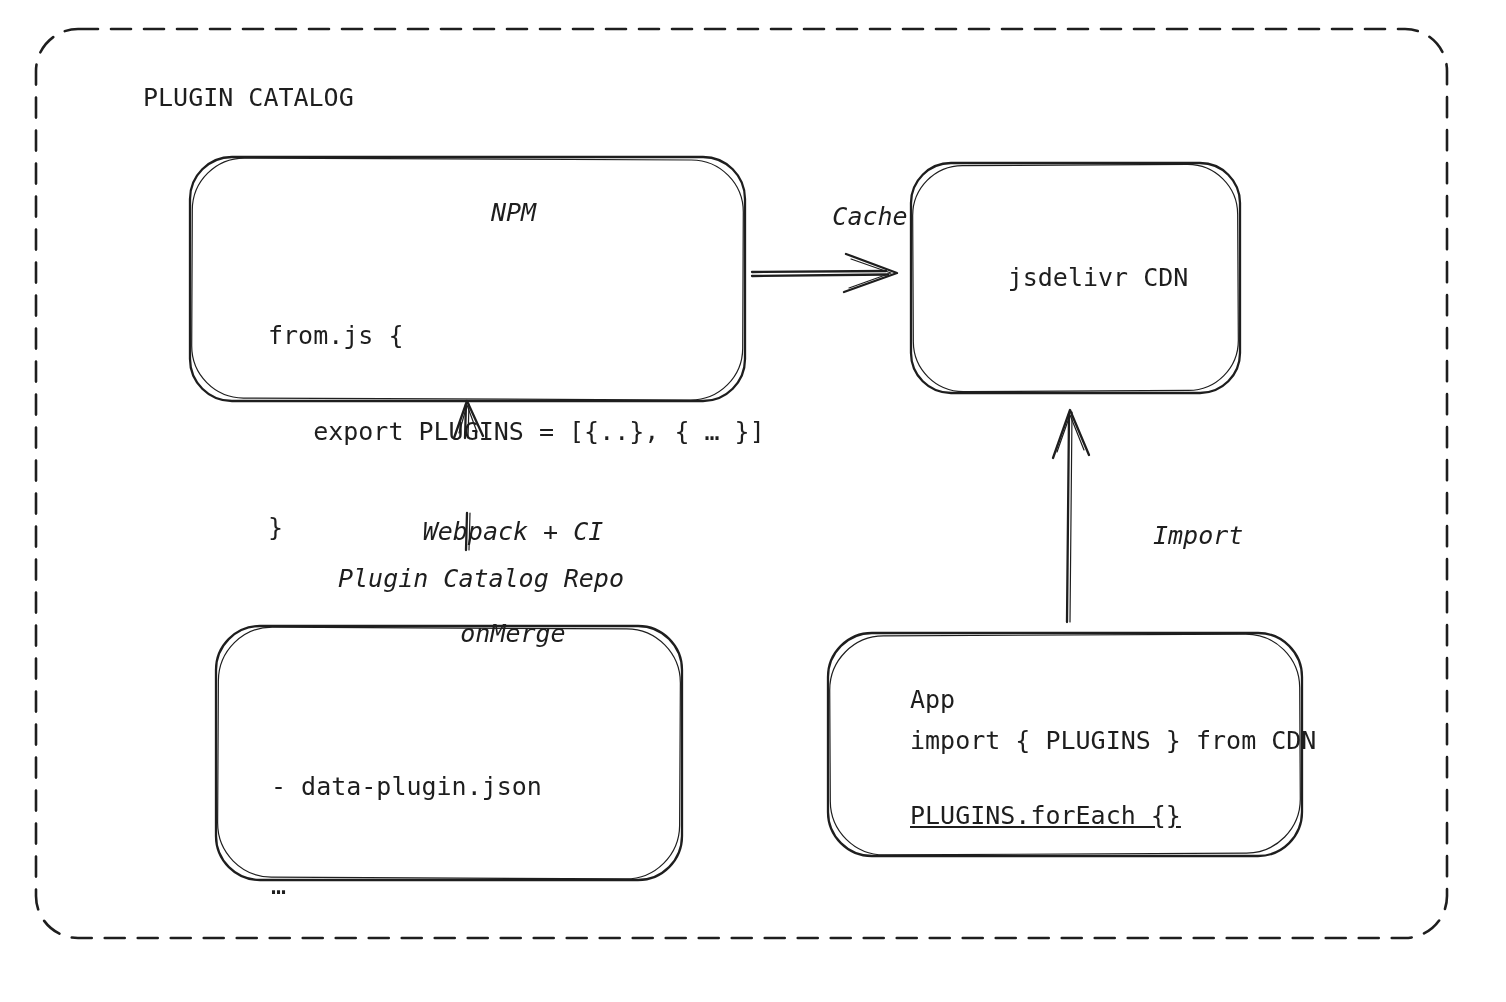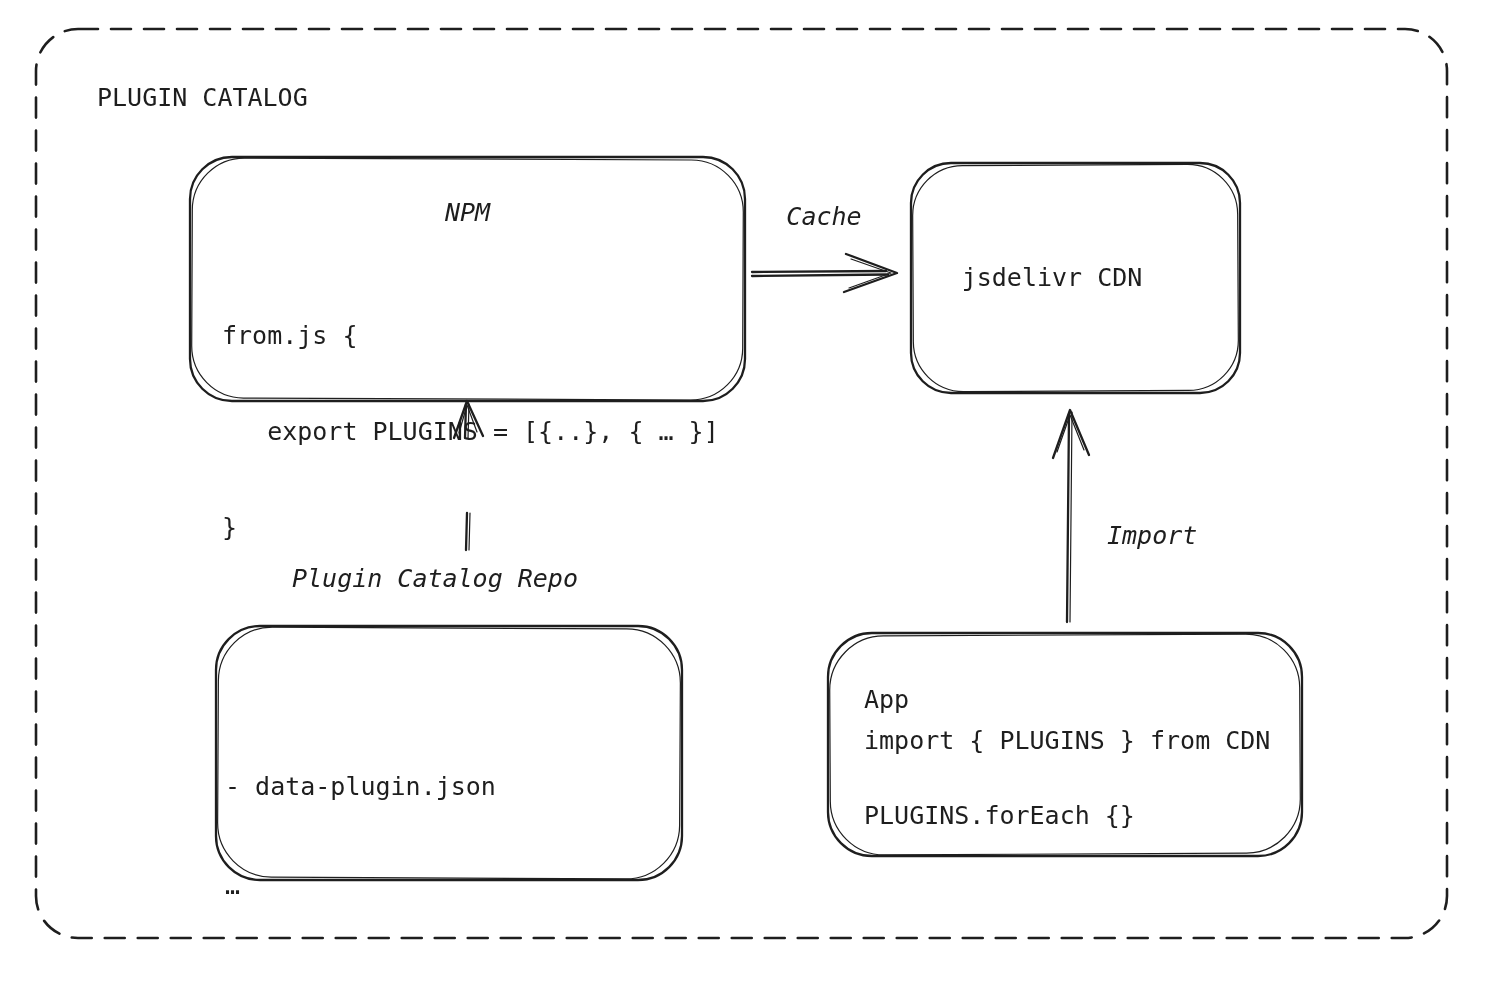--- a/index.html
+++ b/index.html
@@ -33,20 +33,21 @@
   .sk-main { stroke-width: 2.3; }
   .sk-thin { stroke-width: 1.2; }
   .boundary { stroke-width: 2.6; stroke-dasharray: 20 13; }
   .txt {
     position: absolute;
     font-size: 25px;
     font-weight: 500;
     line-height: 32px;
     white-space: pre;
     color: #1e1e1e;
+    margin-left: 46px;
   }
   .center { text-align: center; font-style: italic; }
   .cdn-center {
     display: flex;
     align-items: center;
     justify-content: center;
   }
   .lh33 { line-height: 33px; }
   .lh34 { line-height: 34px; }
 </style>
@@ -109,26 +110,30 @@
   <div class="txt" style="left:222px; top:256px;">
     <div>from.js {</div>
     <div>   export PLUGINS = [{..}, { … }]</div>
     <div>}</div>
   </div>
 
   <div class="txt cdn-center" style="left:911px; top:163px; width:282px; height:230px;">jsdelivr CDN</div>
 
   <div class="txt center" style="left:751px; top:201px; width:146px;">Cache</div>
 
+  <div class="txt center lh34" style="left:317px; top:447px; width:300px;">
+    <div>Webpack + CI</div>
+    <div>onMerge</div>
+  </div>
 
   <div class="txt center" style="left:285px; top:563px; width:300px;">Plugin Catalog Repo</div>
   <div class="txt lh33" style="left:225px; top:704px;">
     <div>- data-plugin.json</div>
     <div>…</div>
   </div>
 
   <div class="txt" style="left:864px; top:684px;">App</div>
   <div class="txt" style="left:864px; top:725px;">import { PLUGINS } from CDN</div>
-  <div class="txt" style="left:864px; top:800px;">PLUGINS.forEach {}</div>
+  <div class="txt" style="left:864px; top:800px;text-decoration:underline;">PLUGINS.forEach {}</div>
 
   <div class="txt" style="left:1107px; top:520px;font-style:italic;">Import</div>
 
 </div>
 
 </body></html>

